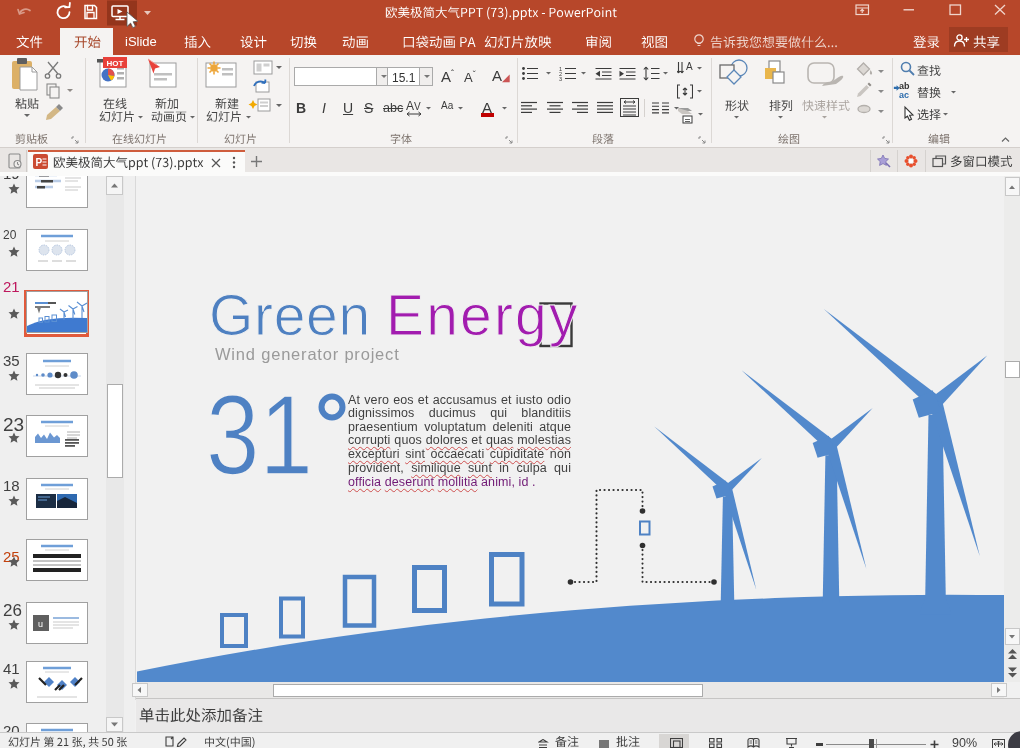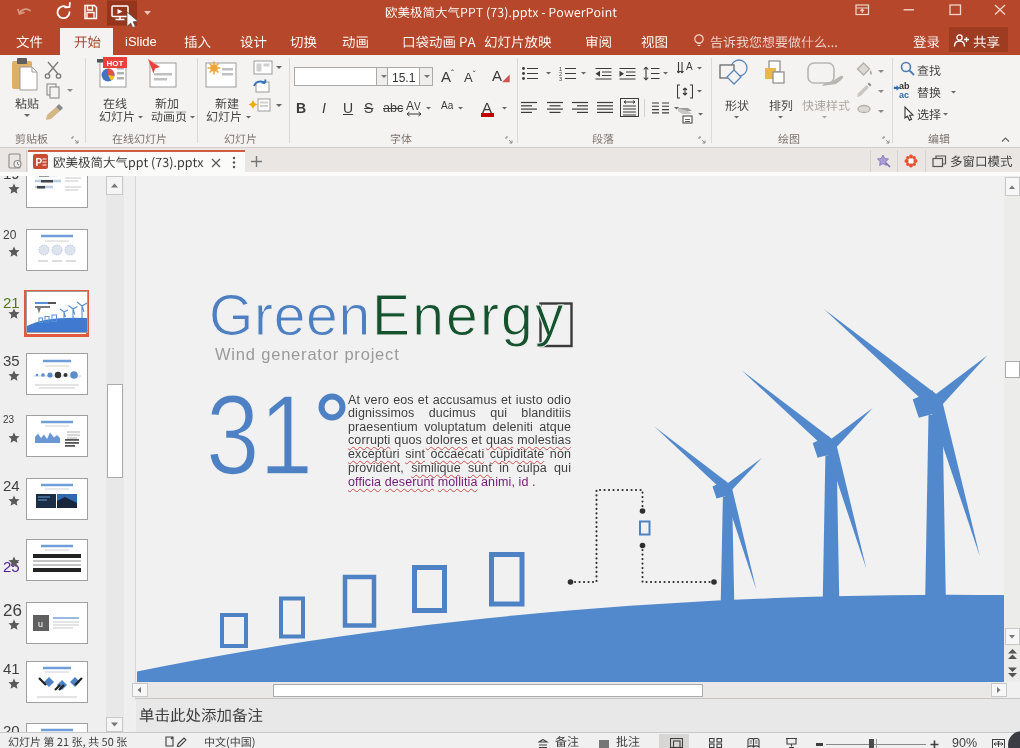--- a/index.html
+++ b/index.html
@@ -746,21 +746,21 @@
           <circle cx="17" cy="20" r="5"></circle>
           <circle cx="30" cy="20" r="5"></circle>
           <circle cx="43" cy="20" r="5"></circle>
         </g>
         <g stroke="#bbb" stroke-width="1">
           <path d="M11 31 h10 M25 31 h10 M39 31 h10"></path>
         </g>
       </svg>
     </div>
 <div class="ab" style="left:23.5px;top:113.5px;width:65px;height:47.5px;border:3.2px solid #e15a3b;background:#fff"></div>
-    <div class="ab" style="left:3px;top:118px;width:17px;text-align:left;font-size:15px;color:#4d7c0f">21</div>
+    <div class="ab" style="left:3px;top:102px;width:17px;text-align:left;font-size:15px;color:#be185d">21</div>
     <svg class="ab" style="left:8px;top:131.5px" width="12" height="12" viewBox="0 0 12 12">
       <path d="M6 0.5 l1.6 3.4 3.9 0.4 -2.9 2.6 0.8 3.8 -3.4 -2 -3.4 2 0.8 -3.8 -2.9 -2.6 3.9 -0.4 z" fill="#5a5a5a"></path>
     </svg>
     <div class="ab" style="left:25.5px;top:114.5px;width:62px;height:42px;background:#fff;border:1px solid #a0a0a0">
       <svg width="60" height="40" viewBox="0 0 60 40" style="position:absolute;left:0;top:0">
         <path d="M8 11 h13" stroke="#5a8fd3" stroke-width="2"></path>
         <path d="M21 11 h8" stroke="#555" stroke-width="2"></path>
         <path d="M8 15 h3 l1 3 1 -3 h10" stroke="#7a7a7a" stroke-width="2.2"></path>
         <path d="M0 34 Q18 24 60 26 L60 40 L0 40 Z" fill="#3f7ad0"></path>
         <g stroke="#5a8fd3" stroke-width="1.1">
@@ -792,56 +792,56 @@
         <g fill="#333">
           <circle cx="31" cy="21" r="3.2"></circle>
           <circle cx="38.5" cy="21" r="2"></circle>
         </g>
         <circle cx="47" cy="21" r="3.8" fill="#5e8cc9"></circle>
         <g stroke="#bbb" stroke-width="0.8">
           <path d="M8 31 h44 M12 34 h36"></path>
         </g>
       </svg>
     </div>
-<div class="ab" style="left:3px;top:237.5px;width:17px;text-align:left;font-size:10px;color:#404040">23</div>
+<div class="ab" style="left:3px;top:237.5px;width:17px;text-align:left;font-size:19px;color:#404040">23</div>
     <svg class="ab" style="left:8px;top:255.5px" width="12" height="12" viewBox="0 0 12 12">
       <path d="M6 0.5 l1.6 3.4 3.9 0.4 -2.9 2.6 0.8 3.8 -3.4 -2 -3.4 2 0.8 -3.8 -2.9 -2.6 3.9 -0.4 z" fill="#5a5a5a"></path>
     </svg>
     <div class="ab" style="left:25.5px;top:238.5px;width:62px;height:42px;background:#fff;border:1px solid #a0a0a0">
       <svg width="60" height="40" viewBox="0 0 60 40" style="position:absolute;left:0;top:0">
         <path d="M14 6 h32" stroke="#6f9fd8" stroke-width="2.5"></path>
         <path d="M18 10 h24" stroke="#d0d0d0" stroke-width="1"></path>
         <path d="M8 27 L8 21 L11 17.5 L14 22 L17 18.5 L20 23 L23 16.5 L27 21.5 L30 19 L33 22 L33 27 Z" fill="#6b97d2"></path>
         <g stroke="#999" stroke-width="0.8">
           <path d="M40 16 h13 M40 19 h13 M40 22 h10"></path>
         </g>
         <g fill="#555">
           <rect x="38" y="23" width="14" height="1.8"></rect>
           <rect x="38" y="26" width="14" height="1.8"></rect>
           <rect x="38" y="29" width="10" height="1.8"></rect>
         </g>
       </svg>
     </div>
-<div class="ab" style="left:3px;top:301px;width:17px;text-align:left;font-size:15px;color:#404040">24</div>
+<div class="ab" style="left:3px;top:301px;width:17px;text-align:left;font-size:15px;color:#404040">18</div>
     <svg class="ab" style="left:8px;top:319px" width="12" height="12" viewBox="0 0 12 12">
       <path d="M6 0.5 l1.6 3.4 3.9 0.4 -2.9 2.6 0.8 3.8 -3.4 -2 -3.4 2 0.8 -3.8 -2.9 -2.6 3.9 -0.4 z" fill="#5a5a5a"></path>
     </svg>
     <div class="ab" style="left:25.5px;top:302px;width:62px;height:42px;background:#fff;border:1px solid #a0a0a0">
       <svg width="60" height="40" viewBox="0 0 60 40" style="position:absolute;left:0;top:0">
         <path d="M14 6 h32" stroke="#6f9fd8" stroke-width="2.5"></path>
         <path d="M18 10 h24" stroke="#d0d0d0" stroke-width="1"></path>
         <rect x="9" y="15" width="20" height="14" fill="#1b2d44"></rect>
         <rect x="30" y="15" width="20" height="14" fill="#2e69b0"></rect>
         <g stroke="#6da0d8" stroke-width="1">
           <path d="M11 18 h12 M11 21 h9"></path>
         </g>
         <path d="M30 22 l8 -4 12 6 v5 h-20 z" fill="#17263b"></path>
       </svg>
     </div>
-<div class="ab" style="left:3px;top:382px;width:17px;text-align:left;font-size:15px;color:#4c1d95">25</div>
+<div class="ab" style="left:3px;top:372px;width:17px;text-align:left;font-size:15px;color:#c2410c">25</div>
     <svg class="ab" style="left:8px;top:380px" width="12" height="12" viewBox="0 0 12 12">
       <path d="M6 0.5 l1.6 3.4 3.9 0.4 -2.9 2.6 0.8 3.8 -3.4 -2 -3.4 2 0.8 -3.8 -2.9 -2.6 3.9 -0.4 z" fill="#5a5a5a"></path>
     </svg>
     <div class="ab" style="left:25.5px;top:363px;width:62px;height:42px;background:#fff;border:1px solid #a0a0a0">
       <svg width="60" height="40" viewBox="0 0 60 40" style="position:absolute;left:0;top:0">
         <path d="M14 6 h32" stroke="#6f9fd8" stroke-width="2.5"></path>
         <path d="M18 10 h24" stroke="#d0d0d0" stroke-width="1"></path>
         <rect x="6" y="14" width="48" height="4" fill="#222"></rect>
         <g stroke="#888" stroke-width="1">
           <path d="M6 21 h48 M6 25 h48"></path>
@@ -943,21 +943,21 @@
 </g>
 <g fill="#2f2f2f">
 <circle cx="570.5" cy="582" r="2.8"></circle>
       <circle cx="642.5" cy="511" r="2.8"></circle>
       <circle cx="642.5" cy="545.5" r="2.8"></circle>
       <circle cx="714" cy="582" r="2.8"></circle>
 </g>
 <rect x="640" y="521.5" width="9.5" height="13" fill="none" stroke="#4e82c4" stroke-width="2"></rect>
 <rect x="540.5" y="303.5" width="31" height="42.5" fill="none" stroke="#3a3a3a" stroke-width="2.4"></rect>
 </svg>
-<div class="ab" style="left:209px;top:282px;font-size:57px;letter-spacing:0.7px;color:#4e80c1;-webkit-text-stroke:1px #f1f1f1">Green<span style="color:#14532d;margin-left:1px;letter-spacing:2.2px">Energy</span></div>
+<div class="ab" style="left:209px;top:282px;font-size:57px;letter-spacing:0.7px;color:#4e80c1;-webkit-text-stroke:1px #f1f1f1">Green<span style="color:#a21caf;margin-left:15px;letter-spacing:2.2px">Energy</span></div>
 <div class="ab" style="left:215px;top:345px;font-size:16.5px;letter-spacing:0.8px;color:#9a9a9a">Wind generator project</div>
 <div class="ab" style="left:206px;top:370px;font-size:113px;color:#4e81c3;-webkit-text-stroke:1.6px #f1f1f1;transform:scaleX(0.85);transform-origin:left top">31</div>
 <svg class="ab" style="left:318px;top:393px" width="28" height="28" viewBox="0 0 28 28">
     <circle cx="14" cy="14" r="10.5" fill="none" stroke="#4e81c3" stroke-width="6"></circle>
   </svg>
 <style>.wv{text-decoration:underline wavy #cf4f4f 1px;text-underline-offset:2px;text-decoration-skip-ink:none}</style>
 <div class="ab" style="left:348px;top:393.5px;width:223px;font-size:12.5px;line-height:13.65px;text-align:justify;text-align-last:justify;color:#3f3f3f;letter-spacing:0.1px">At vero eos et accusamus et iusto odio<br>dignissimos ducimus qui blanditiis<br>praesentium voluptatum deleniti atque<br><span class="wv">corrupti</span> quos <span class="wv">dolores</span> et <span class="wv">quas</span> <span class="wv">molestias</span><br><span class="wv">excepturi</span> <span class="wv">sint</span> <span class="wv">occaecati</span> <span class="wv">cupiditate</span> non<br>provident, <span class="wv">similique</span> <span class="wv">sunt</span> in culpa qui</div>
 <div class="ab" style="left:348px;top:475.5px;width:223px;font-size:12.5px;line-height:13.65px;color:#701a75;letter-spacing:0.1px"><span class="wv">officia</span> <span class="wv">deserunt</span> <span class="wv">mollitia</span> animi, id .</div>
 <div class="ab" style="left:1004px;top:176px;width:16px;height:506px;background:#ececeb"></div>
 <div class="ab" style="left:1004.5px;top:177px;width:15px;height:19px;background:#f7f7f7;border:1px solid #c8c8c8"></div>

